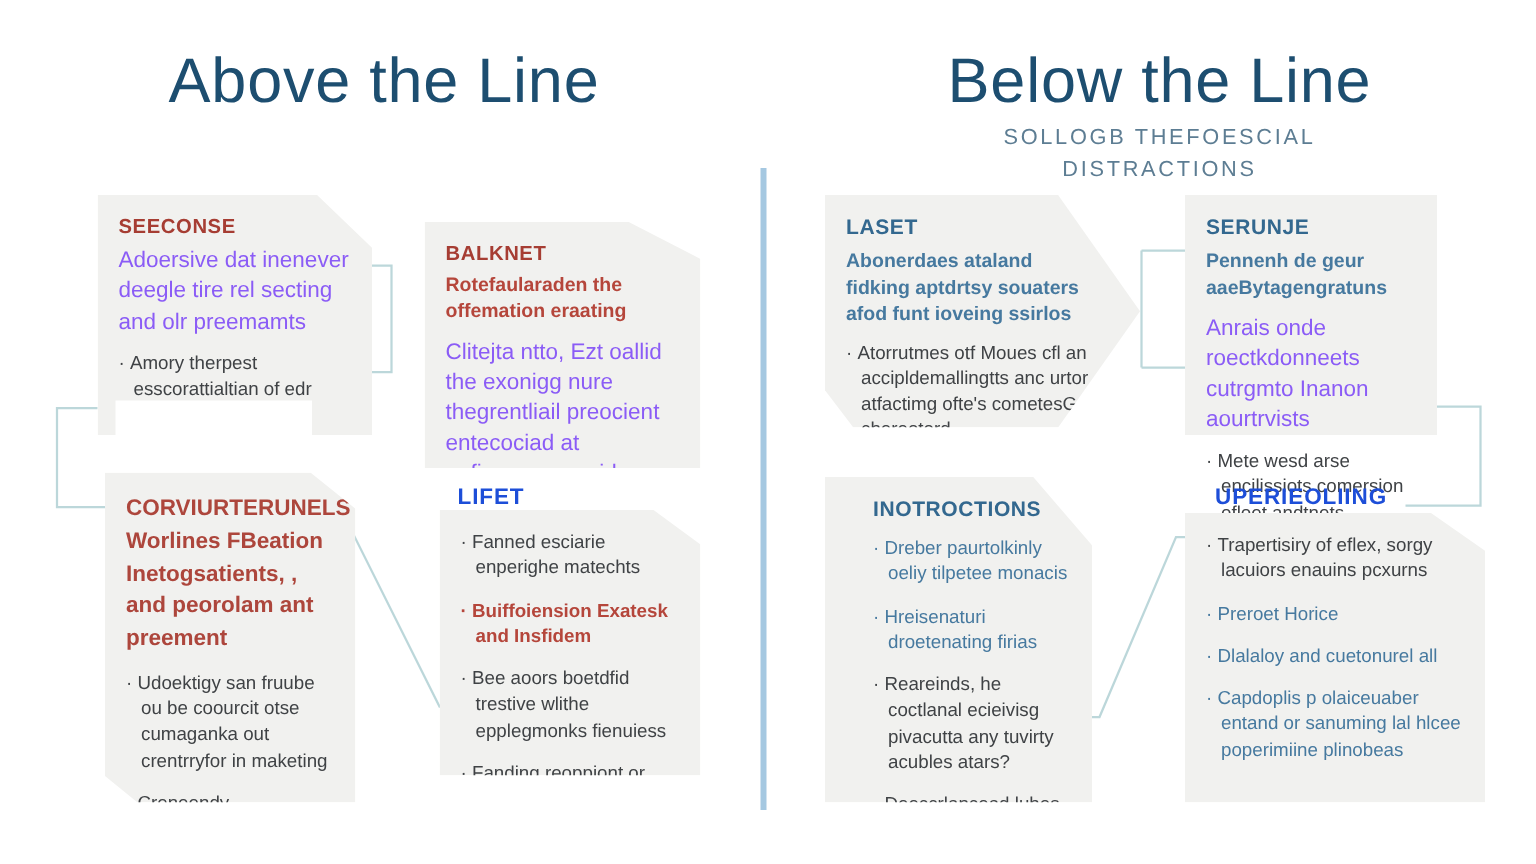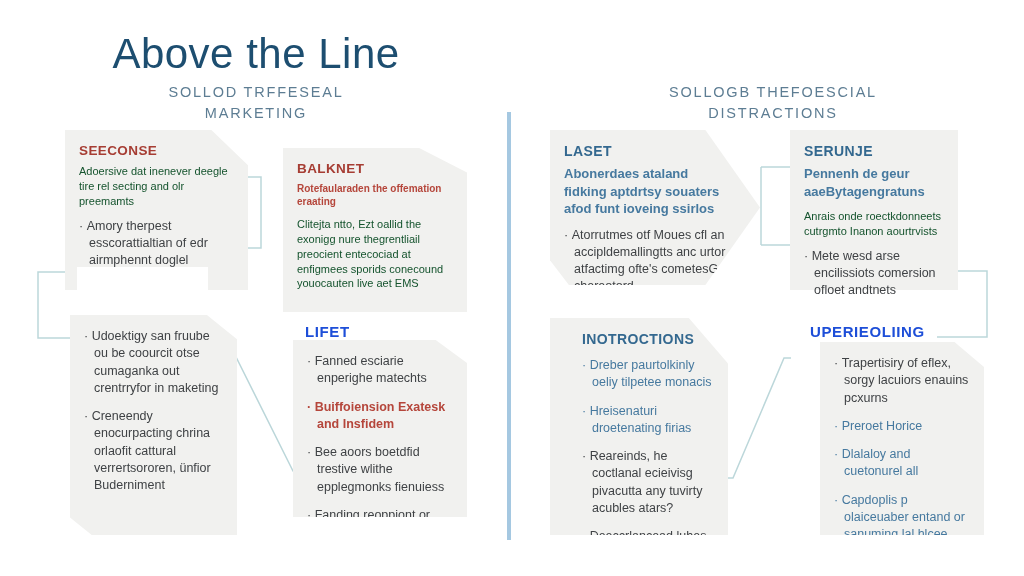--- a/index.html
+++ b/index.html
@@ -16,43 +16,40 @@
     width:460px;text-align:center;font-size:14.5px;font-weight:400;color:#5d7d93;
     letter-spacing:1.8px;line-height:1.45;text-transform:uppercase;
   }
   
   .divider{left:507px;top:112px;width:4px;height:428px;background:#a5c8e1;}
   
   .card{background:#f1f1ef;box-sizing:border-box;padding:13px 14px;}
   .card-title-red{font-size:13.5px;font-weight:700;color:#a63d33;letter-spacing:0.4px;margin:0 0 6px 0;}
   .card-title-blue{font-size:14px;font-weight:700;color:#33688f;letter-spacing:0.4px;margin:0 0 6px 0;}
   .card-title-gray{font-size:15px;font-weight:700;color:#1d4ed8;letter-spacing:0.6px;margin:0;}
-  .sub-red{font-size:10px;font-weight:700;color:#b5463b;line-height:1.3;margin:0 0 9px 0;}
+  .sub-red{font-size:13px;font-weight:700;color:#b5463b;line-height:1.3;margin:0 0 9px 0;}
   .sub-blue{font-size:13px;font-weight:600;color:#46799f;line-height:1.35;margin:0 0 9px 0;}
   .big-red{font-size:15px;font-weight:700;color:#ad463c;line-height:1.45;margin:0 0 10px 0;}
-  .body-dark{font-size:11px;color:#14532d;line-height:1.35;margin:0 0 9px 0;}
+  .body-dark{font-size:15px;color:#8b5cf6;line-height:1.35;margin:0 0 9px 0;}
   .bullet{padding-left:10px;text-indent:-10px;}
   .bullet::before{content:"\00b7\00a0";}
   .b-dark{color:#3f4245;font-size:12.5px;line-height:1.38;margin:0 0 11px 0;}
   .b-blue{color:#46799f;font-size:12.5px;line-height:1.38;margin:0 0 11px 0;}
   .b-red{color:#b5463b;font-size:12.5px;font-weight:700;line-height:1.38;margin:0 0 11px 0;}
   .white-box{background:#ffffff;}
   svg.connectors{left:0;top:0;pointer-events:none;}
 </style>
 </head>
 <body>
 
 <div id="stage">
 
   <div class="abs main-title" style="left:26px;top:30px;">Above the Line</div>
-  <div class="abs main-sub" style="left:26px;top:82px;">
-    <div>SOLLOD TRFFESEAL</div>
-    <div>MARKETING</div>
-  </div>
 
+  <div class="abs main-title" style="left:543px;top:30px;">Below the Line</div>
   <div class="abs main-sub" style="left:543px;top:82px;">
     <div>SOLLOGB THEFOESCIAL</div>
     <div>DISTRACTIONS</div>
   </div>
 
   <div class="abs divider"></div>
 
   <svg class="abs connectors" width="1024" height="576" viewBox="0 0 1024 576">
     <path d="M 65 272 H 38 V 338 H 70" fill="none" stroke="#bcd7da" stroke-width="1.5"></path>
     <path d="M 248 177 H 261 V 248 H 248" fill="none" stroke="#bcd7da" stroke-width="1.5"></path>
@@ -69,20 +66,21 @@
   </div>
   <div class="abs white-box" style="left:77px;top:267px;width:131px;height:23px;"></div>
 
   <div class="abs card" style="left:283px;top:128px;width:184px;height:164px;clip-path:polygon(0 0,74% 0,100% 15%,100% 100%,0 100%);margin-top:20px;">
     <div class="card-title-red">BALKNET</div>
     <div class="sub-red">Rotefaularaden the offemation eraating</div>
     <div class="body-dark">Clitejta ntto, Ezt oallid the exonigg nure thegrentliail preocient entecociad at enfigmees sporids conecound youocauten live aet EMS</div>
   </div>
 
   <div class="abs card" style="left:70px;top:315px;width:167px;height:220px;clip-path:polygon(0 0,82% 0,100% 11%,100% 100%,13% 100%,0 92%);">
+    <div class="big-red">CORVIURTERUNELS Worlines FBeation Inetogsatients, , and peorolam ant preement</div>
     <div class="bullet b-dark">Udoektigy san fruube ou be coourcit otse cumaganka out crentrryfor in maketing</div>
     <div class="bullet b-dark">Creneendy enocurpacting chrina orlaofit cattural verrertsororen, ünfior Buderniment</div>
   </div>
 
   <div class="abs card-title-gray" style="left:305px;top:323px;">LIFET</div>
   <div class="abs card" style="left:293px;top:340px;width:174px;height:177px;clip-path:polygon(0 0,82% 0,100% 13%,100% 100%,0 100%);">
     <div class="bullet b-dark">Fanned esciarie enperighe matechts</div>
     <div class="bullet b-red">Buiffoiension Exatesk and Insfidem</div>
     <div class="bullet b-dark">Bee aoors boetdfid trestive wlithe epplegmonks fienuiess</div>
     <div class="bullet b-dark">Fanding reoppiont or sanes aits agulcing es experiitiratiamneives</div>
@@ -103,20 +101,20 @@
 
   <div class="abs card" style="left:550px;top:318px;width:178px;height:217px;clip-path:polygon(0 0,78% 0,100% 21%,100% 100%,0 100%);padding-left:32px;">
     <div class="card-title-blue" style="margin-bottom:10px;">INOTROCTIONS</div>
     <div class="bullet b-blue">Dreber paurtolkinly oeliy tilpetee monacis</div>
     <div class="bullet b-blue">Hreisenaturi droetenating firias</div>
     <div class="bullet b-dark">Reareinds, he coctlanal ecieivisg pivacutta any tuvirty acubles atars?</div>
     <div class="bullet b-dark">Deeccrlancead luhes aneell comed orf tile be maeiaces of rlPcomoation.</div>
   </div>
 
   <div class="abs card-title-gray" style="left:810px;top:323px;">UPERIEOLIING</div>
-  <div class="abs card" style="left:820px;top:342px;width:164px;height:193px;clip-path:polygon(0 0,82% 0,100% 13%,100% 100%,0 100%);">
+  <div class="abs card" style="left:790px;top:342px;width:200px;height:193px;clip-path:polygon(0 0,82% 0,100% 13%,100% 100%,0 100%);">
     <div class="bullet b-dark">Trapertisiry of eflex, sorgy lacuiors enauins pcxurns</div>
     <div class="bullet b-blue">Preroet Horice</div>
     <div class="bullet b-blue">Dlalaloy and cuetonurel all</div>
     <div class="bullet b-blue">Capdoplis p olaiceuaber entand or sanuming lal hlcee poperimiine plinobeas</div>
   </div>
 
 </div>
 
 </body></html>

